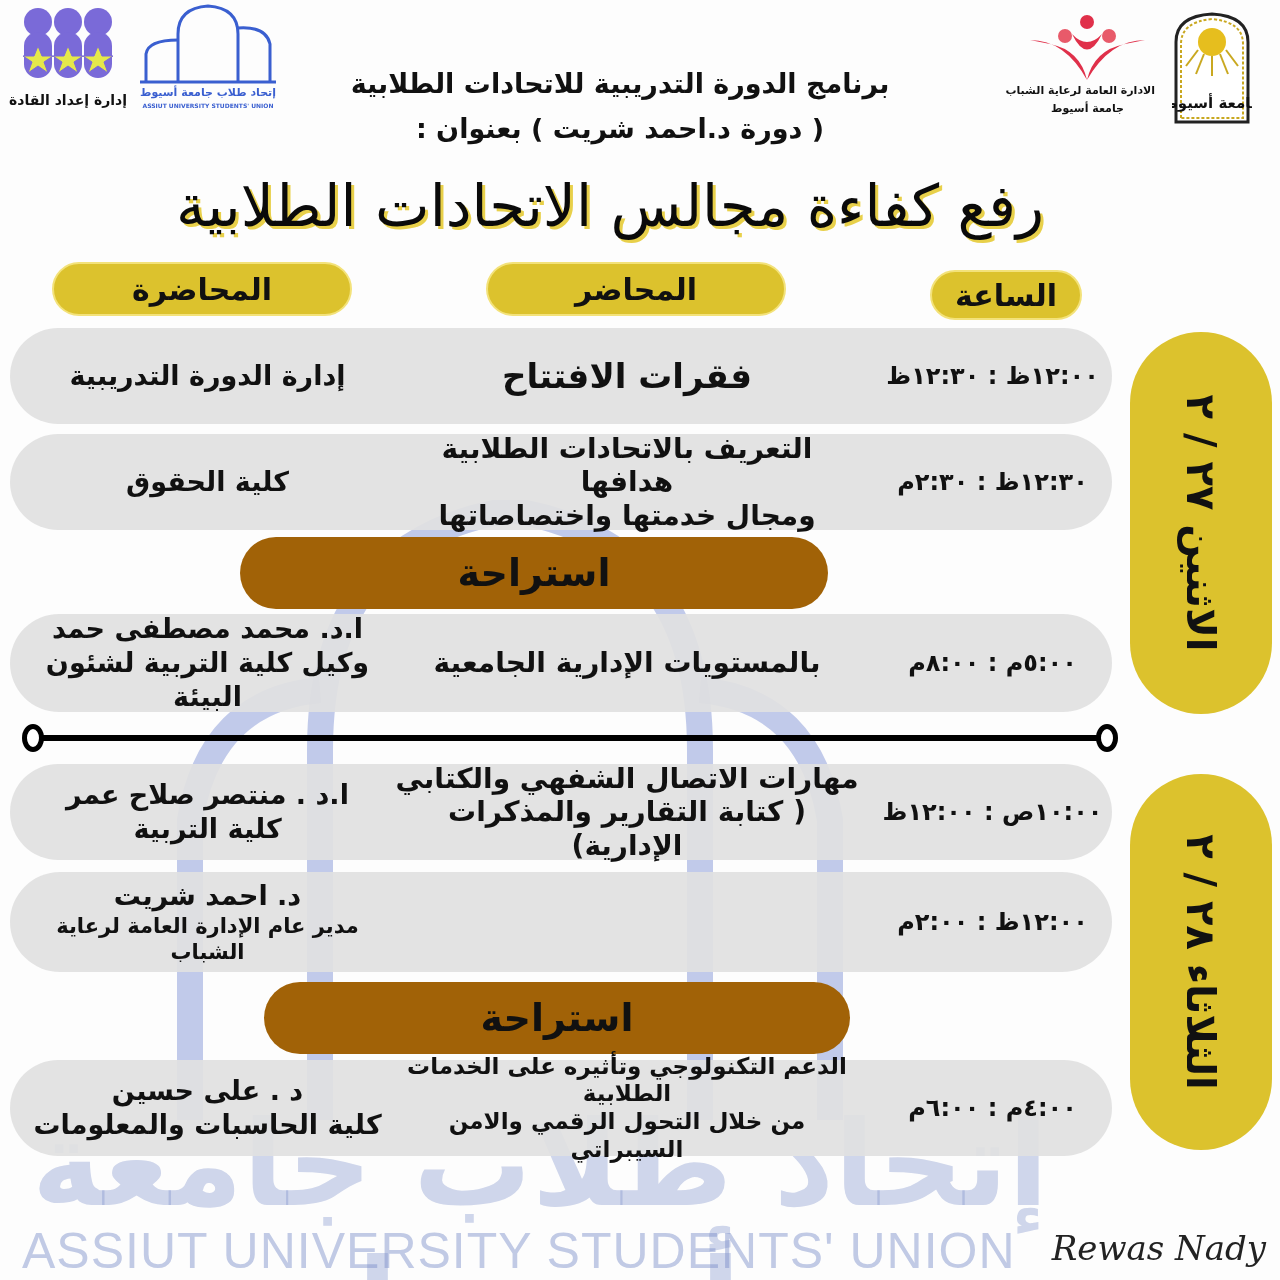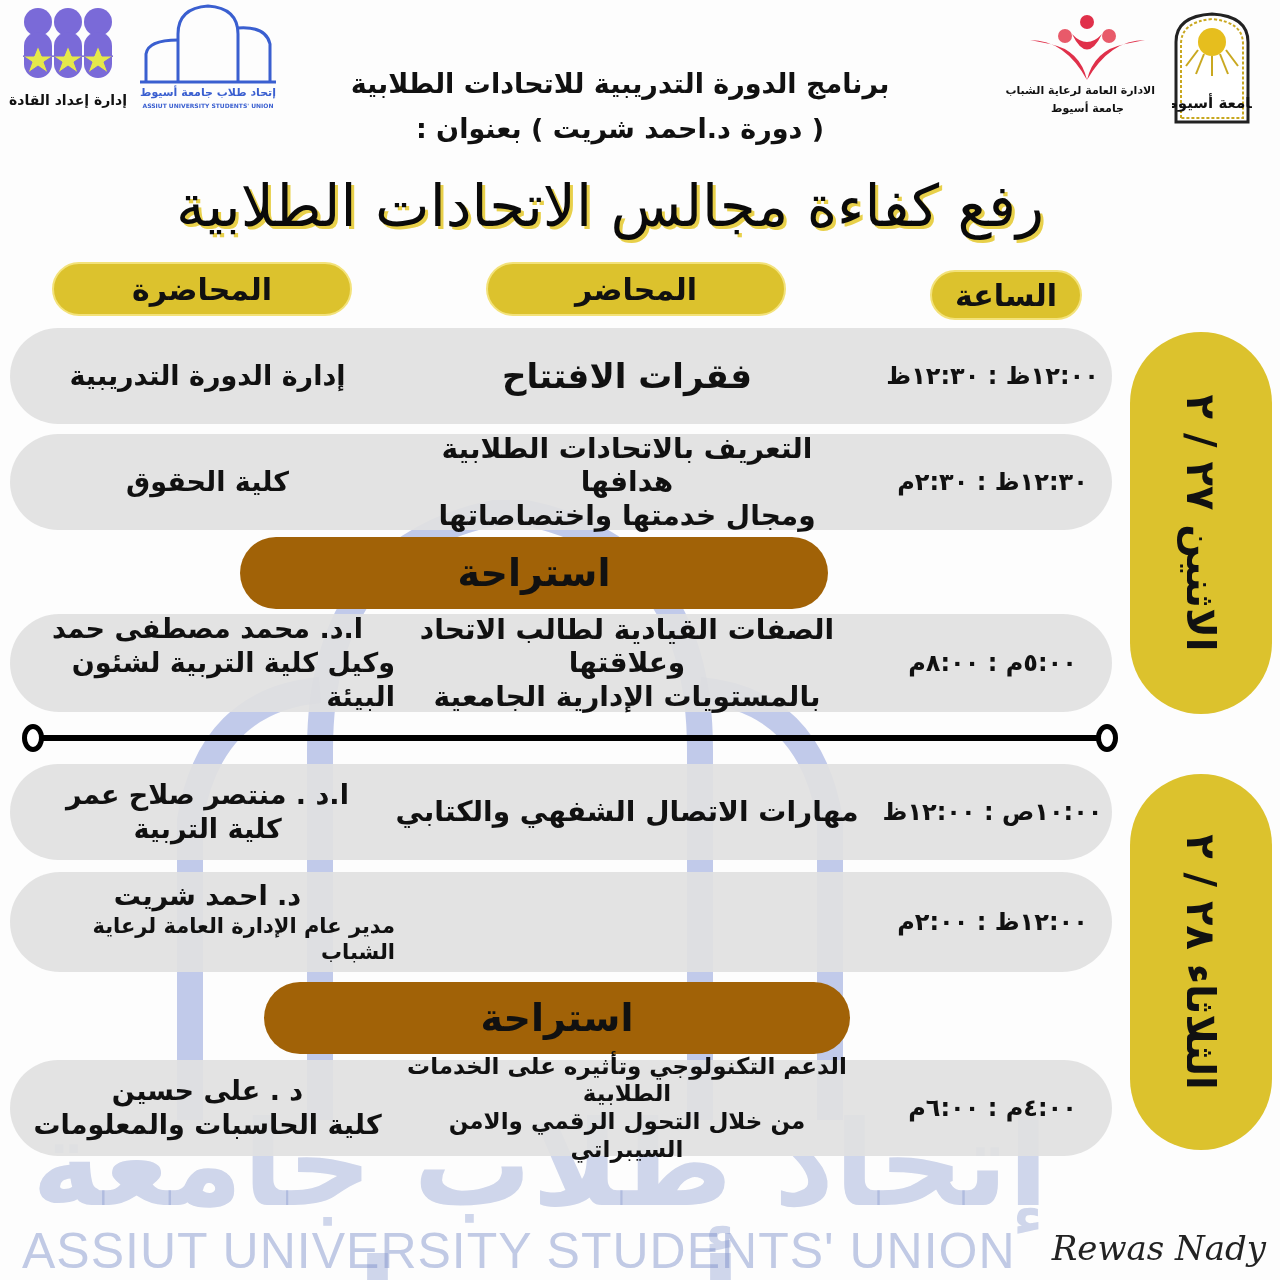--- a/index.html
+++ b/index.html
@@ -29,21 +29,21 @@
     
     .col-head { position: absolute; background: #dcc22d; border: 2px solid #f3e27a; border-radius: 40px; display: flex; align-items: center; justify-content: center; font-size: 30px; font-weight: bold; direction: rtl; }
     .h-lecture { left: 52px; top: 262px; width: 300px; height: 54px; }
     .h-lecturer { left: 486px; top: 262px; width: 300px; height: 54px; }
     .h-time { left: 930px; top: 270px; width: 152px; height: 50px; }
 
     
     .row { position: absolute; left: 10px; width: 1102px; background: rgba(225,225,225,0.92); border-radius: 50px; direction: rtl; }
     .row .time { position: absolute; right: 12px; width: 215px; top: 0; bottom: 0; display: flex; align-items: center; justify-content: center; font-size: 24px; font-weight: bold; white-space: nowrap; }
     .row .topic { position: absolute; right: 250px; width: 470px; top: 0; bottom: 0; display: flex; flex-direction: column; align-items: center; justify-content: center; font-size: 28px; font-weight: bold; line-height: 1.2; text-align: center; }
-    .row .speaker { position: absolute; left: 10px; width: 375px; top: 0; bottom: 0; display: flex; flex-direction: column; align-items: center; justify-content: center; font-size: 27px; font-weight: bold; line-height: 1.25; }
+    .row .speaker { position: absolute; left: 10px; width: 375px; top: 0; bottom: 0; display: flex; flex-direction: column; align-items: center; justify-content: center; font-size: 27px; font-weight: bold; line-height: 1.25; text-align: center; }
     .row .speaker .sub-small { font-size: 21px; }
     .row .topic.big { font-size: 34px; }
     .row .topic.small { font-size: 23px; }
 
     .r1 { top: 328px; height: 96px; }
     .r2 { top: 434px; height: 96px; }
     .r3 { top: 614px; height: 98px; }
     .r4 { top: 764px; height: 96px; }
     .r5 { top: 872px; height: 100px; }
     .r6 { top: 1060px; height: 96px; }
@@ -171,21 +171,20 @@
   <div class="speaker">
     <span>كلية الحقوق</span>
   </div>
 </div>
 
 <div class="break-bar b1">استراحة</div>
 
 <div class="row r3">
   <div class="time">٥:٠٠م  :  ٨:٠٠م</div>
   <div class="topic">
-    <span>الصفات القيادية لطالب الاتحاد وعلاقتها</span>
     <span>بالمستويات الإدارية الجامعية</span>
   </div>
   <div class="speaker">
     <span>ا.د. محمد مصطفى حمد</span>
     <span>وكيل كلية التربية لشئون البيئة</span>
   </div>
 </div>
 
 <div class="separator">
   <div class="line"></div>
@@ -194,20 +193,21 @@
 </div>
 
 <div class="day day-2">
   <span class="label">الثلاثاء ٢٨ / ٢</span>
 </div>
 
 <div class="row r4">
   <div class="time">١٠:٠٠ص  :  ١٢:٠٠ظ</div>
   <div class="topic">
     <span>مهارات الاتصال الشفهي والكتابي</span>
+    <span>( كتابة التقارير والمذكرات الإدارية)</span>
   </div>
   <div class="speaker">
     <span>ا.د . منتصر صلاح عمر</span>
     <span>كلية التربية</span>
   </div>
 </div>
 
 <div class="row r5">
   <div class="time">١٢:٠٠ظ  :  ٢:٠٠م</div>
   <div class="speaker">

